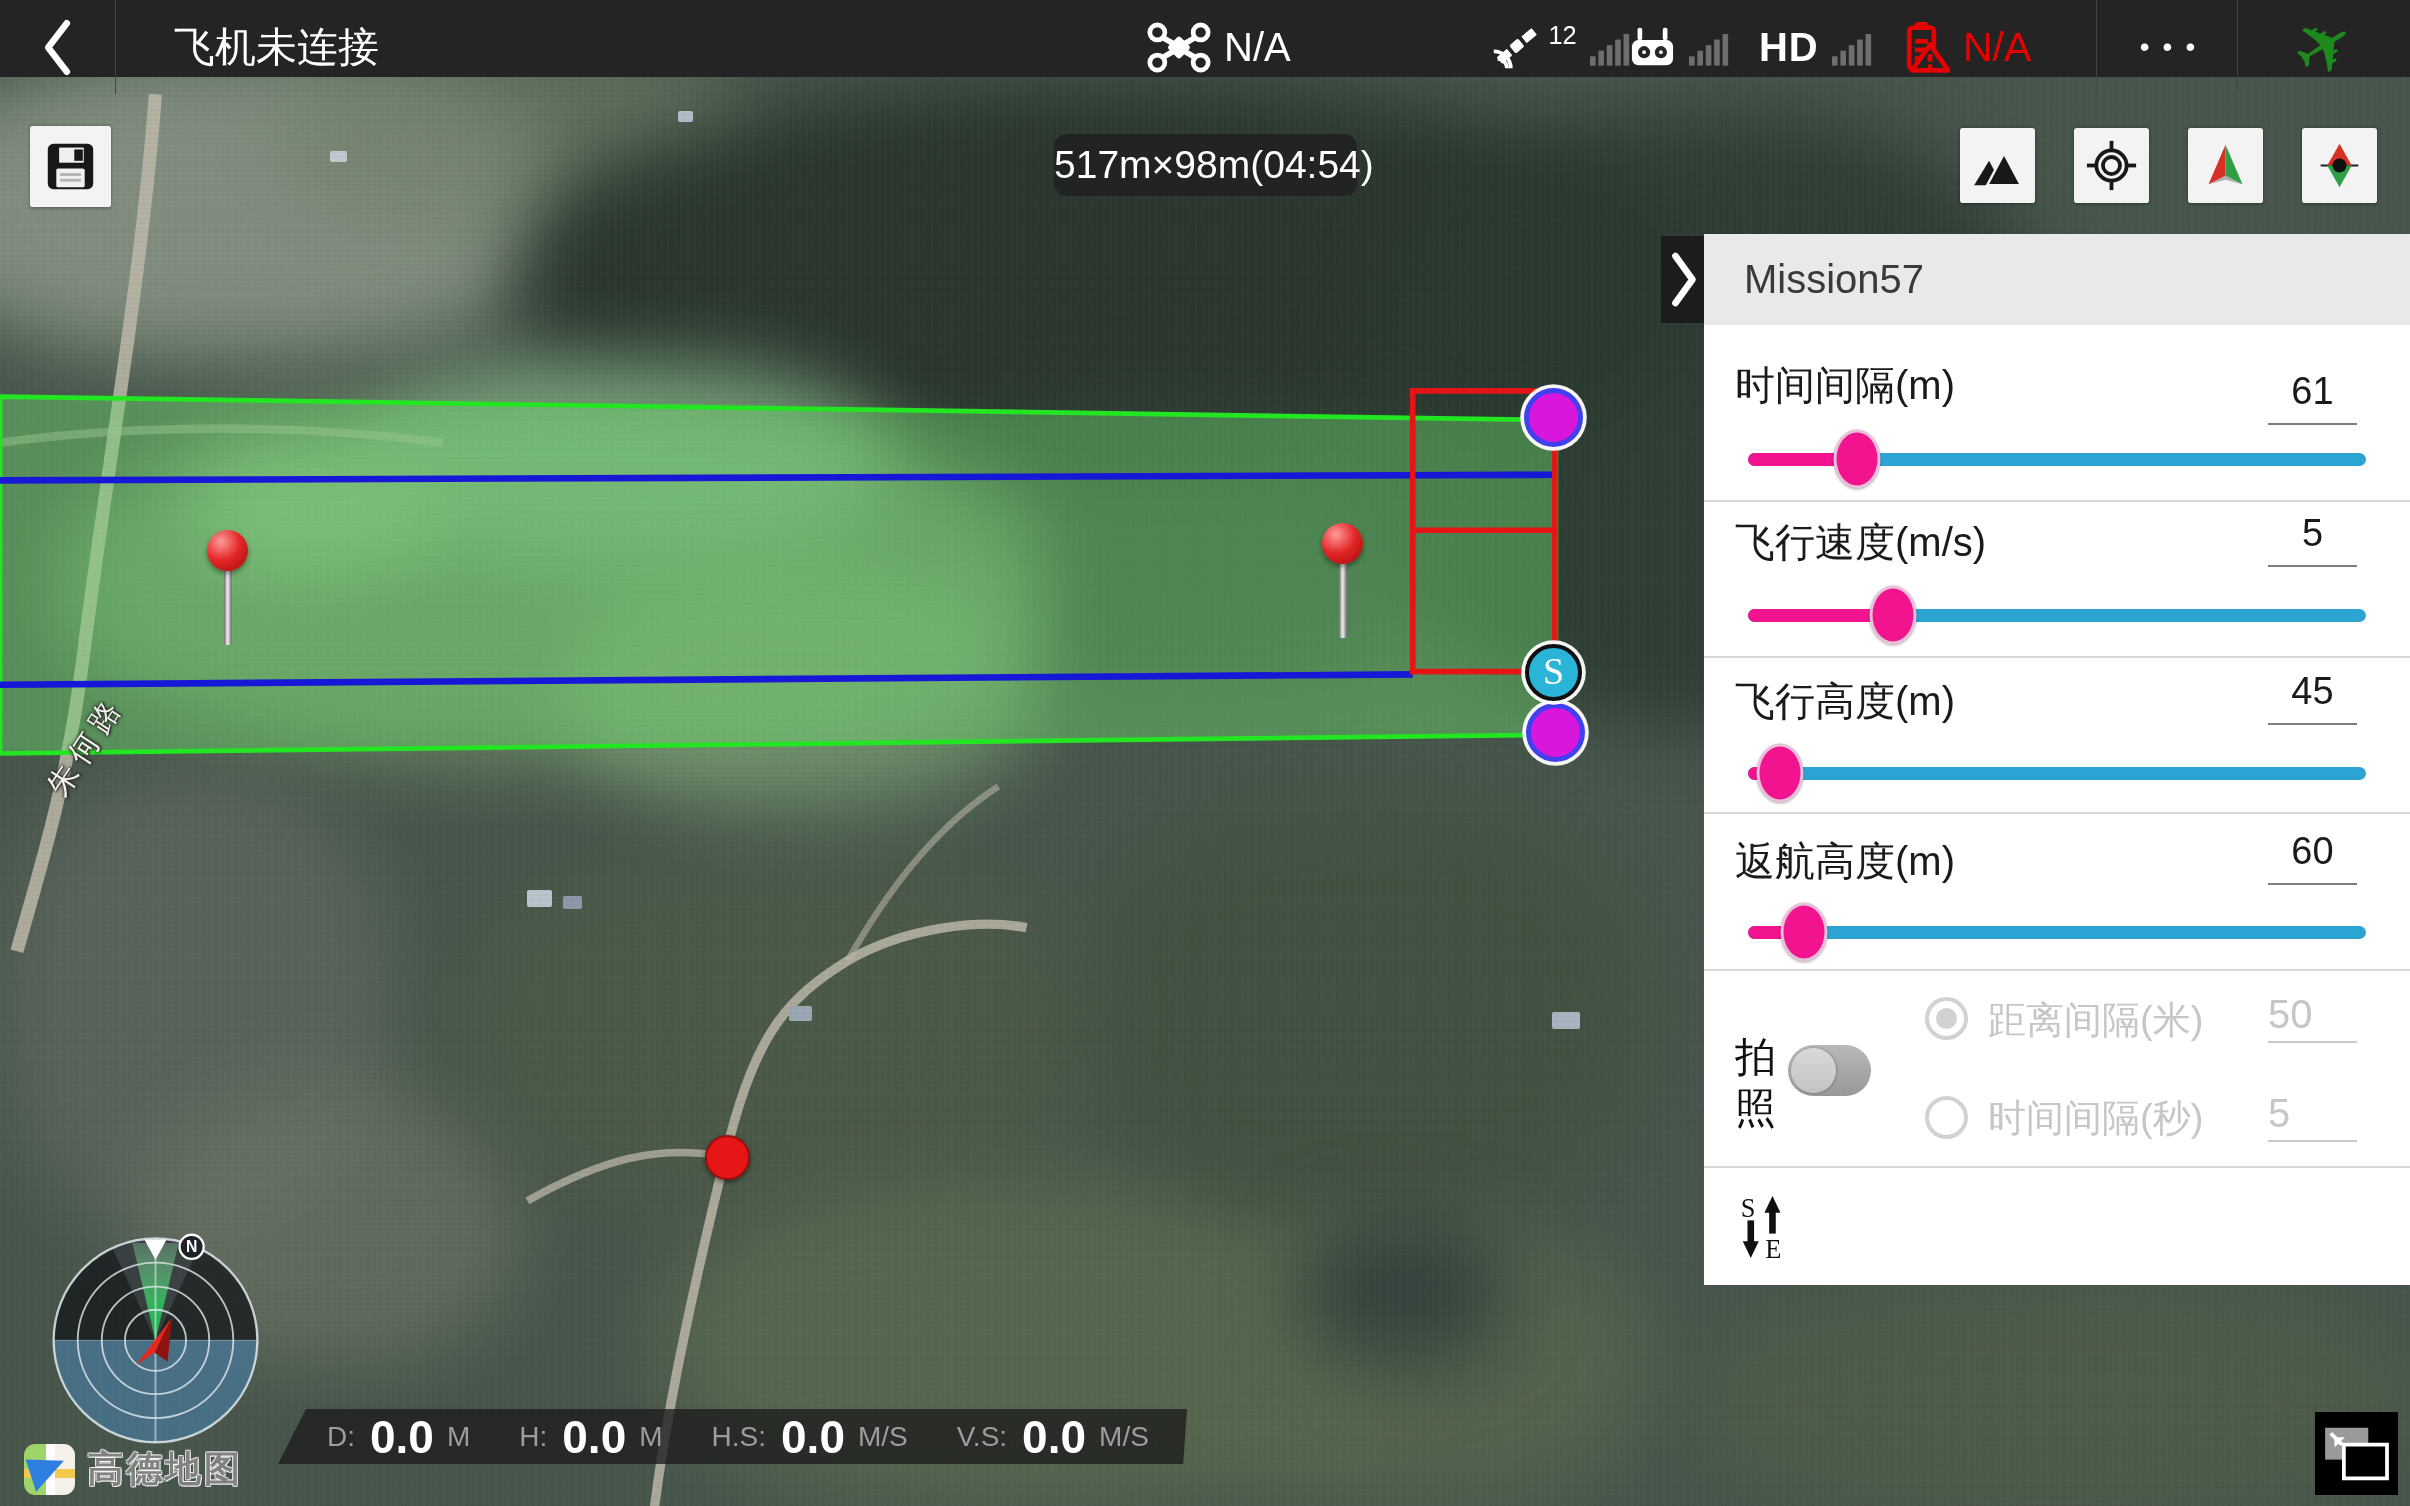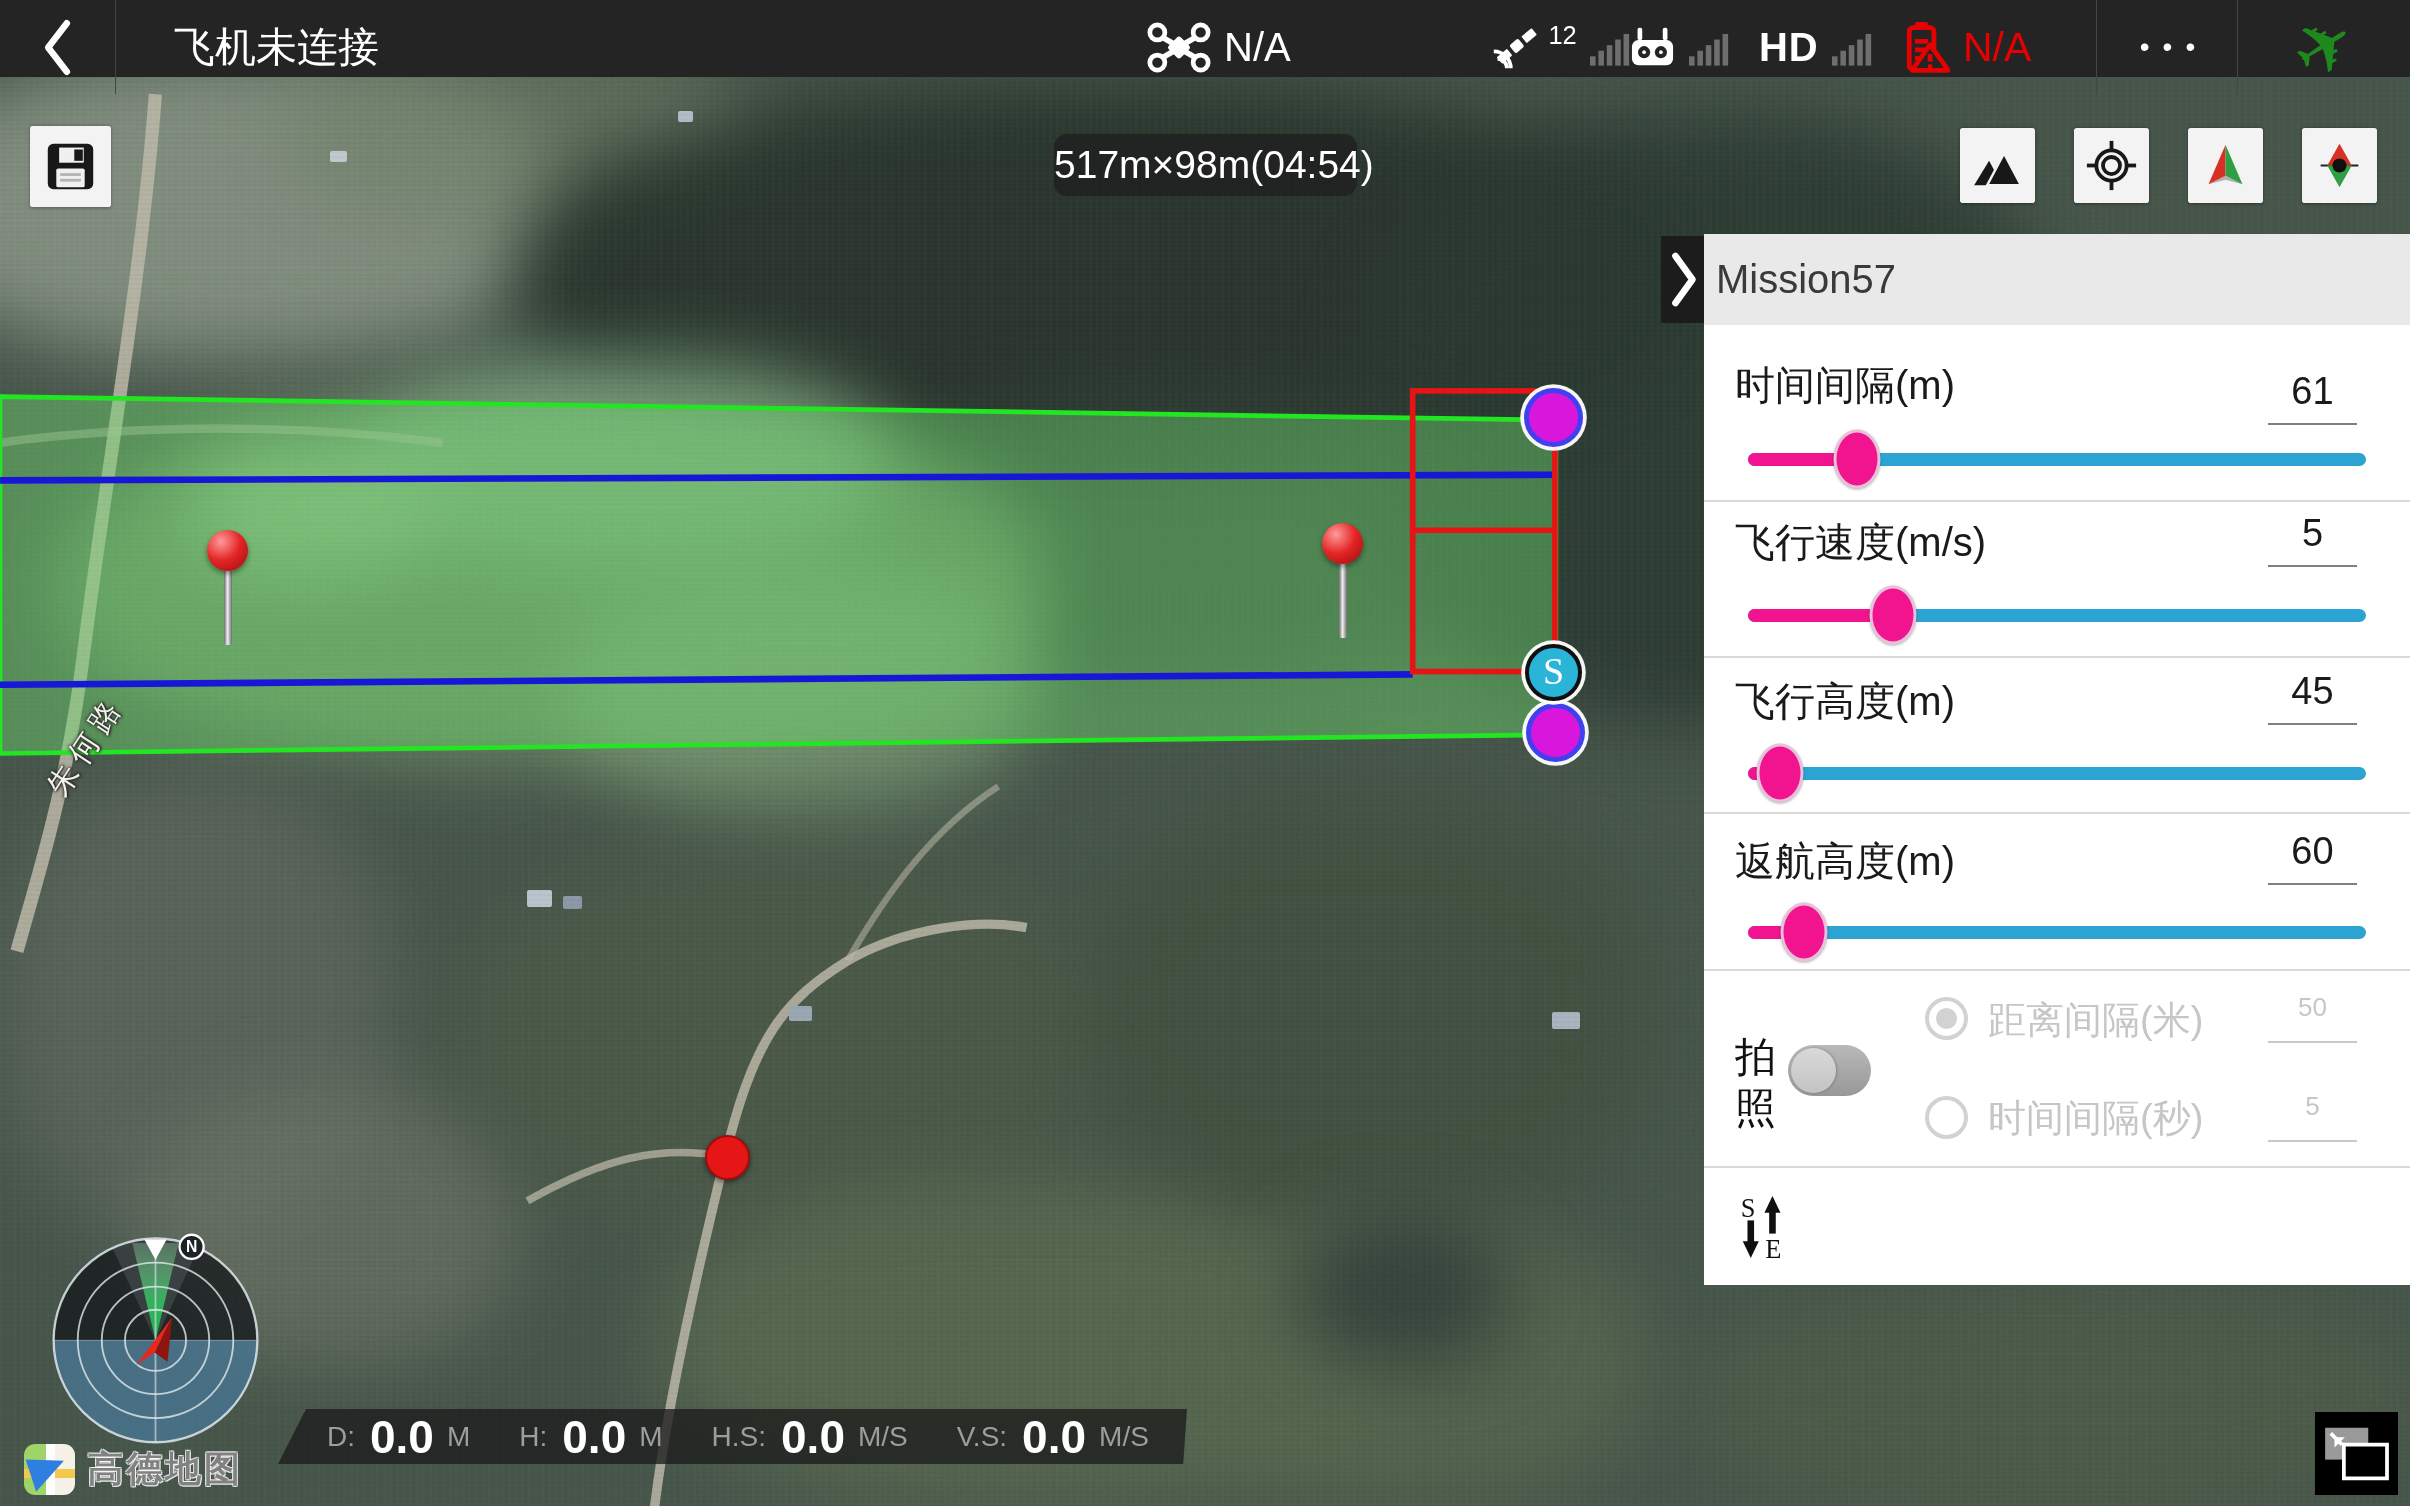--- a/index.html
+++ b/index.html
@@ -62,21 +62,21 @@
 
   
   .sq-btn{position:absolute;background:#f3f3f3;border-radius:2.8px;
     display:flex;align-items:center;justify-content:center;box-shadow:0 0.9px 3.8px rgba(0,0,0,.35);}
   .panel-tab{position:absolute;left:1661px;top:236px;width:43px;height:87px;background:#1c1c1c;
     display:flex;align-items:center;justify-content:center;}
 
   
   .panel{position:absolute;left:1704px;top:234px;width:706px;height:1051px;background:#fff;z-index:10;}
   .panel-header{position:absolute;left:0;top:0;width:706px;height:91px;background:#e9e9e9;
-    color:#3a3a3a;font-size:40px;line-height:91px;padding-left:12px;box-sizing:border-box;}
+    color:#3a3a3a;font-size:40px;line-height:91px;padding-left:40px;box-sizing:border-box;}
   .p-label{position:absolute;left:31px;color:#1a1a1a;font-size:40px;line-height:49px;}
   .p-value{position:absolute;left:564px;width:89px;height:53px;text-align:center;
     color:#1a1a1a;font-size:38px;border-bottom:2.8px solid #7f7f7f;}
   .p-div{position:absolute;left:0;width:706px;height:1.9px;background:#d9d9d9;}
   .slider{position:absolute;left:44px;width:618px;height:56px;--f:20%;}
   .slider .track{position:absolute;left:0;right:0;top:21.7px;height:13px;border-radius:6.6px;
     background:var(--slider-blue,#2ba4d4);}
   .slider .fill{position:absolute;left:0;top:21.7px;height:13px;border-radius:6.6px;width:var(--f);
     background:var(--accent-pink,#f2148e);}
   .slider .thumb{position:absolute;top:28px;left:var(--f);transform:translate(-50%,-50%);
@@ -85,22 +85,22 @@
   .photo-label{position:absolute;left:31px;top:798px;color:#111;font-size:41px;line-height:51px;width:47px;}
   .toggle{position:absolute;left:84px;top:811px;width:83px;height:51px;border-radius:25.4px;
     background:linear-gradient(180deg,#b9b9b9,#989898);}
   .toggle .knob{position:absolute;left:2.8px;top:2.8px;width:45px;height:45px;border-radius:50%;
     background:linear-gradient(180deg,#d9d9d9,#c3c3c3);box-shadow:0.9px 0 2.8px rgba(0,0,0,.25);}
   .radio{position:absolute;left:221px;width:43px;height:43px;border-radius:50%;
     border:4.7px solid #d2d2d2;box-sizing:border-box;}
   .radio.sel::after{content:"";position:absolute;left:6.6px;top:6.6px;width:21px;height:21px;
     border-radius:50%;background:#d2d2d2;}
   .r-label{position:absolute;left:284px;color:#c6c6c6;font-size:38px;line-height:43px;}
-  .r-value{position:absolute;left:564px;width:89px;height:49px;text-align:center;
-    color:#c6c6c6;font-size:26px;border-bottom:2.8px solid #c9c9c9;}
+  .r-value{position:absolute;left:564px;width:89px;height:49px;
+    color:#c6c6c6;font-size:40px;border-bottom:2.8px solid #c9c9c9;}
 
   
   .statusbar{position:absolute;left:278px;top:1409px;width:909px;height:55px;z-index:6;
     background:rgba(28,28,28,.78);clip-path:polygon(28px 0,100% 0,calc(100% - 3.8px) 100%,0 100%);
     display:flex;align-items:center;padding-left:49px;box-sizing:border-box;}
   .sb-label{color:#9d9d9d;font-size:28px;margin-right:15px;}
   .sb-value{color:#fff;font-size:46px;font-weight:bold;margin-right:13px;}
   .sb-unit{color:#9d9d9d;font-size:28px;margin-right:49px;}
   .compass-widget{position:absolute;left:49px;top:1232px;width:213px;height:213px;z-index:6;}
   .amap-logo{position:absolute;left:23.5px;top:1443px;height:53px;display:flex;align-items:center;gap:13px;z-index:6;}

